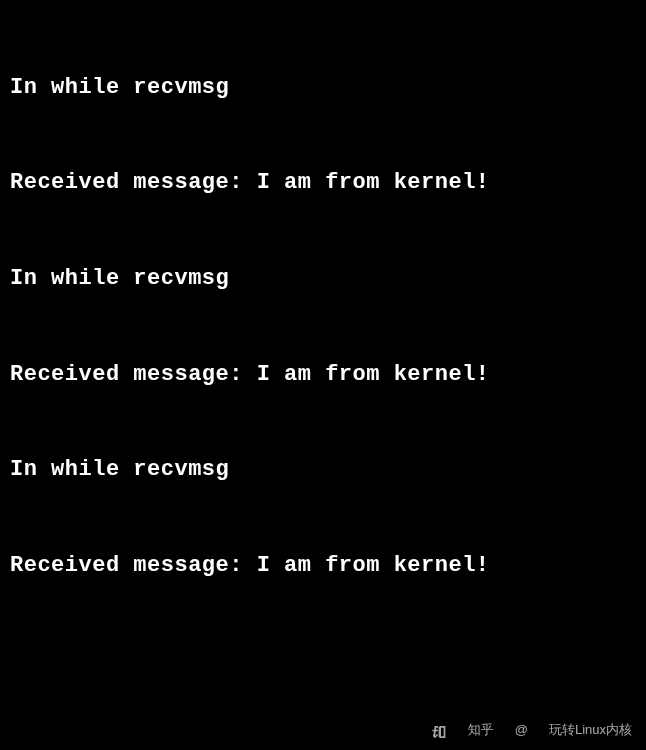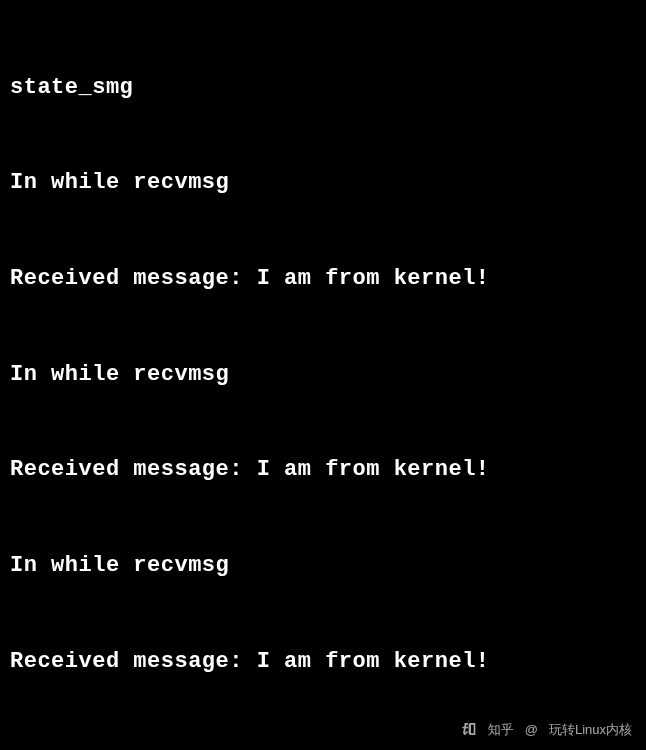--- a/index.html
+++ b/index.html
@@ -29,42 +29,41 @@
     }
     .watermark {
       position: absolute;
       bottom: 10px;
       right: 14px;
       font-family: -apple-system, BlinkMacSystemFont, "Segoe UI", "PingFang SC", "Microsoft YaHei", sans-serif;
       font-size: 13px;
       font-weight: normal;
       color: rgba(255,255,255,0.65);
       display: flex;
-      align-items: flex-start;
-      gap: 11px;
+      align-items: flex-end;
+      gap: 21px;
       letter-spacing: 0;
     }
     .watermark-icon {
       width: 16px;
       height: 16px;
       display: inline-flex;
       align-items: center;
       justify-content: center;
     }
     .watermark-icon svg {
       width: 16px;
       height: 16px;
       fill: rgba(255,255,255,0.65);
     }
   </style>
 </head>
 <body>
 
 <div class="terminal-output">
-  <span class="line">state_smg</span>
   <span class="line">In while recvmsg</span>
   <span class="line">Received message: I am from kernel!</span>
   <span class="line">In while recvmsg</span>
   <span class="line">Received message: I am from kernel!</span>
   <span class="line">In while recvmsg</span>
   <span class="line">Received message: I am from kernel!</span>
   
   
   
   

